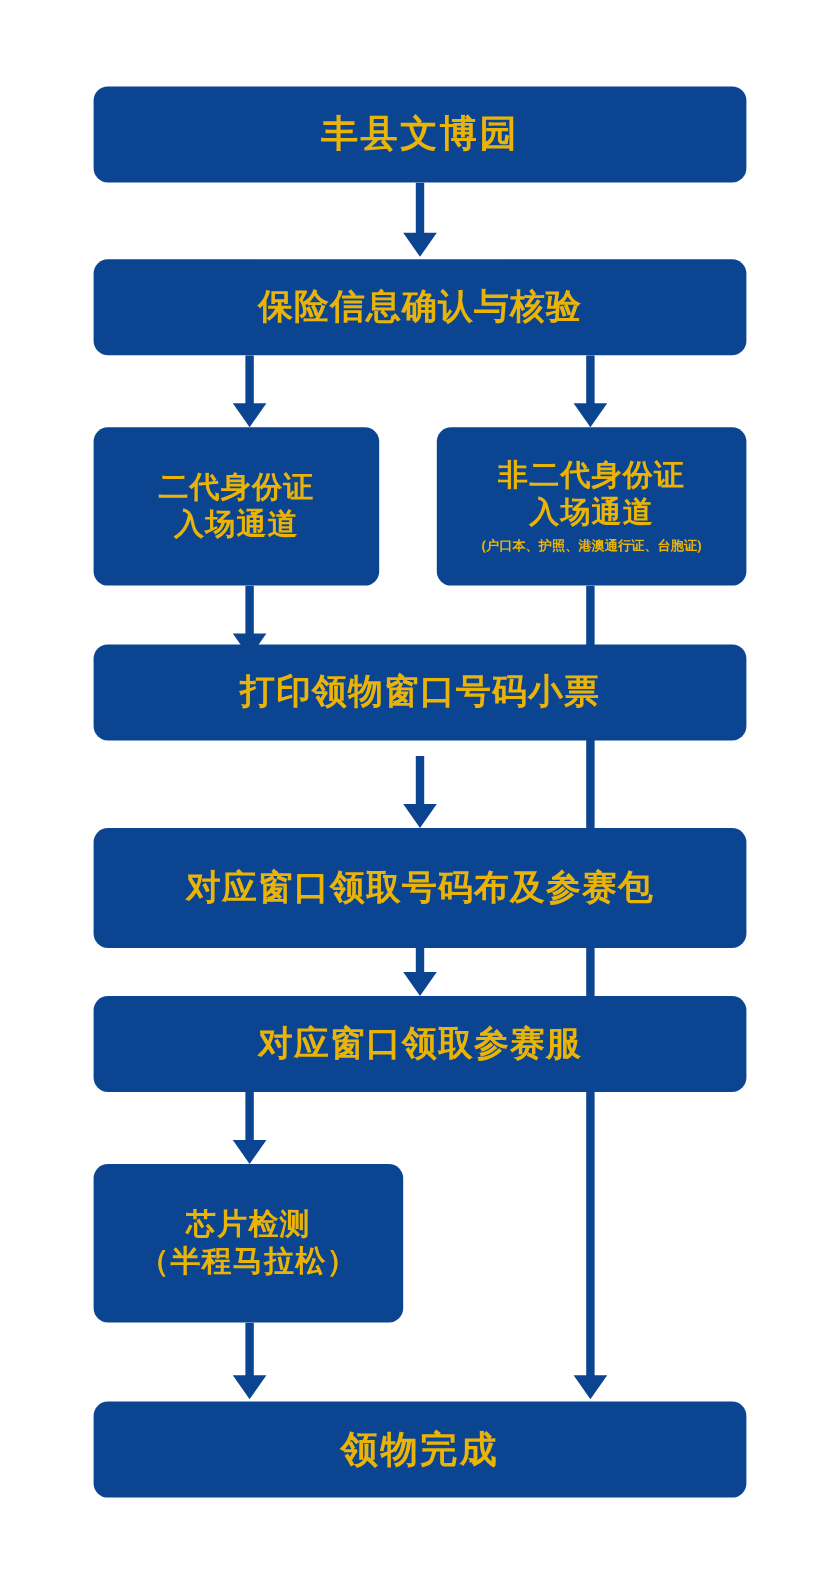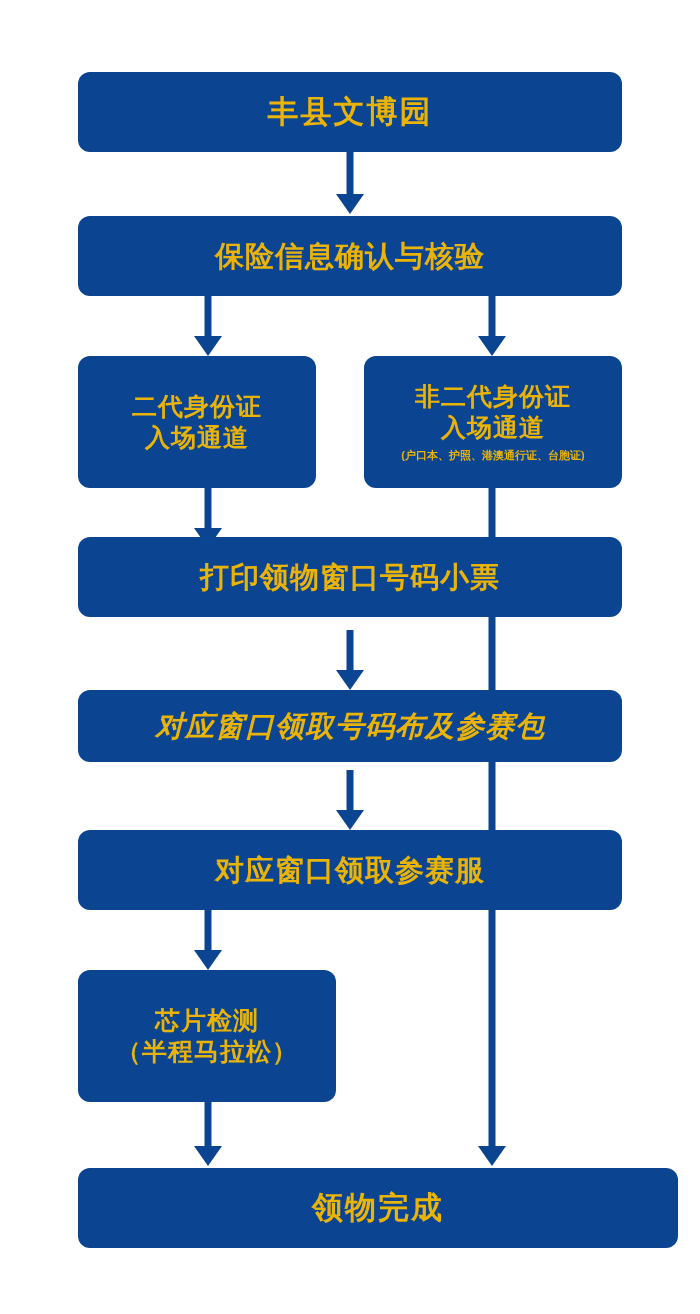--- a/index.html
+++ b/index.html
@@ -113,21 +113,21 @@
     <span class="line title-md">打印领物窗口号码小票</span>
   </div>
 
   <div class="arrow" style="left:332px; top:630px; width:36px; height:62px;">
     <svg width="36" height="62" viewBox="0 0 36 62">
       <line x1="18" y1="0" x2="18" y2="42" stroke="#0b4491" stroke-width="7"></line>
       <polygon points="4,40 32,40 18,60" fill="#0b4491"></polygon>
     </svg>
   </div>
 
-  <div class="node" style="left:78px; top:690px; width:544px; height:72px;font-style:italic;">
+  <div class="node" style="left:78px; top:690px; width:544px; height:100px;">
     <span class="line title-md">对应窗口领取号码布及参赛包</span>
   </div>
 
   <div class="arrow" style="left:332px; top:770px; width:36px; height:62px;">
     <svg width="36" height="62" viewBox="0 0 36 62">
       <line x1="18" y1="0" x2="18" y2="42" stroke="#0b4491" stroke-width="7"></line>
       <polygon points="4,40 32,40 18,60" fill="#0b4491"></polygon>
     </svg>
   </div>
 
@@ -147,17 +147,17 @@
     <span class="line title-sm">（半程马拉松）</span>
   </div>
 
   <div class="arrow" style="left:190px; top:1102px; width:36px; height:66px;">
     <svg width="36" height="66" viewBox="0 0 36 66">
       <line x1="18" y1="0" x2="18" y2="46" stroke="#0b4491" stroke-width="7"></line>
       <polygon points="4,44 32,44 18,64" fill="#0b4491"></polygon>
     </svg>
   </div>
 
-  <div class="node" style="left:78px; top:1168px; width:600px; height:80px;">
+  <div class="node" style="left:78px; top:1168px; width:544px; height:80px;">
     <span class="line title-lg">领物完成</span>
   </div>
 
 </div>
 
 </body></html>

